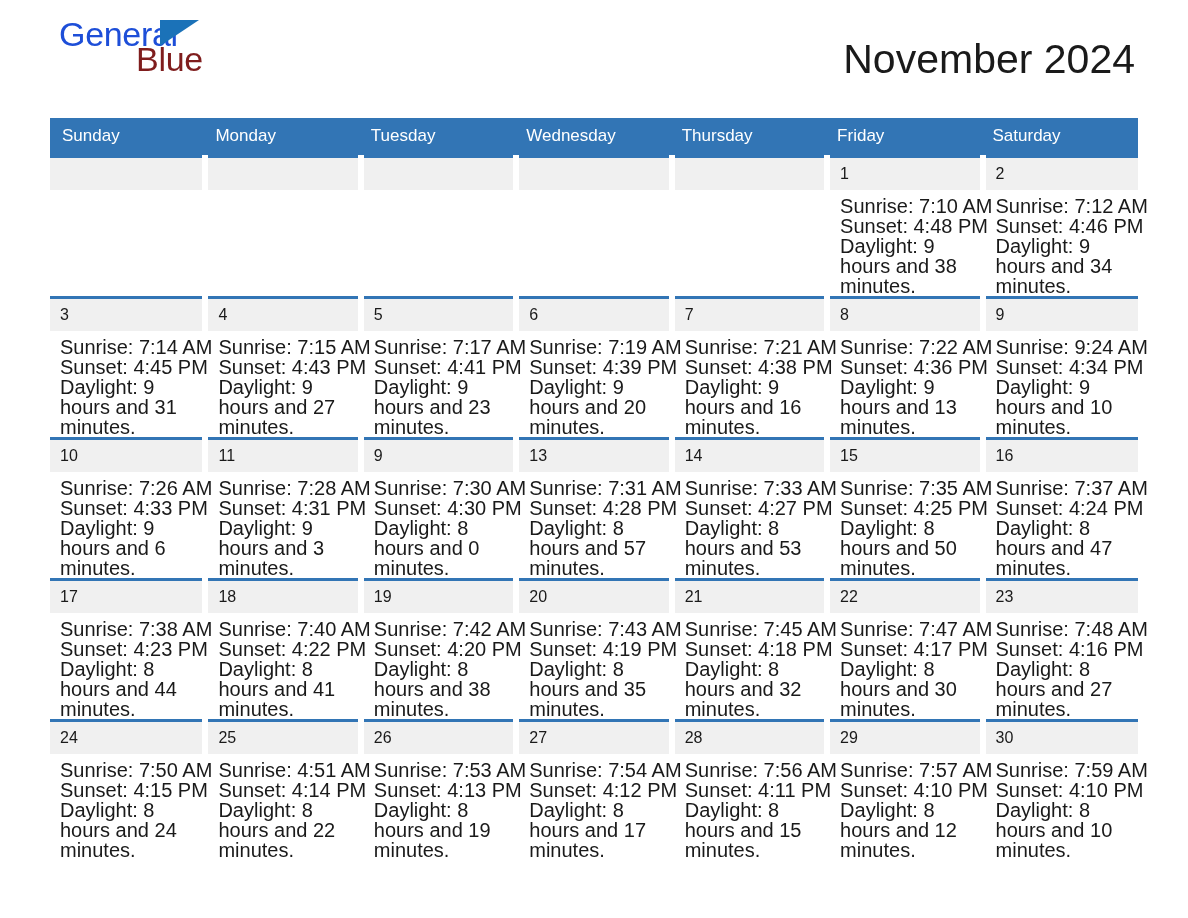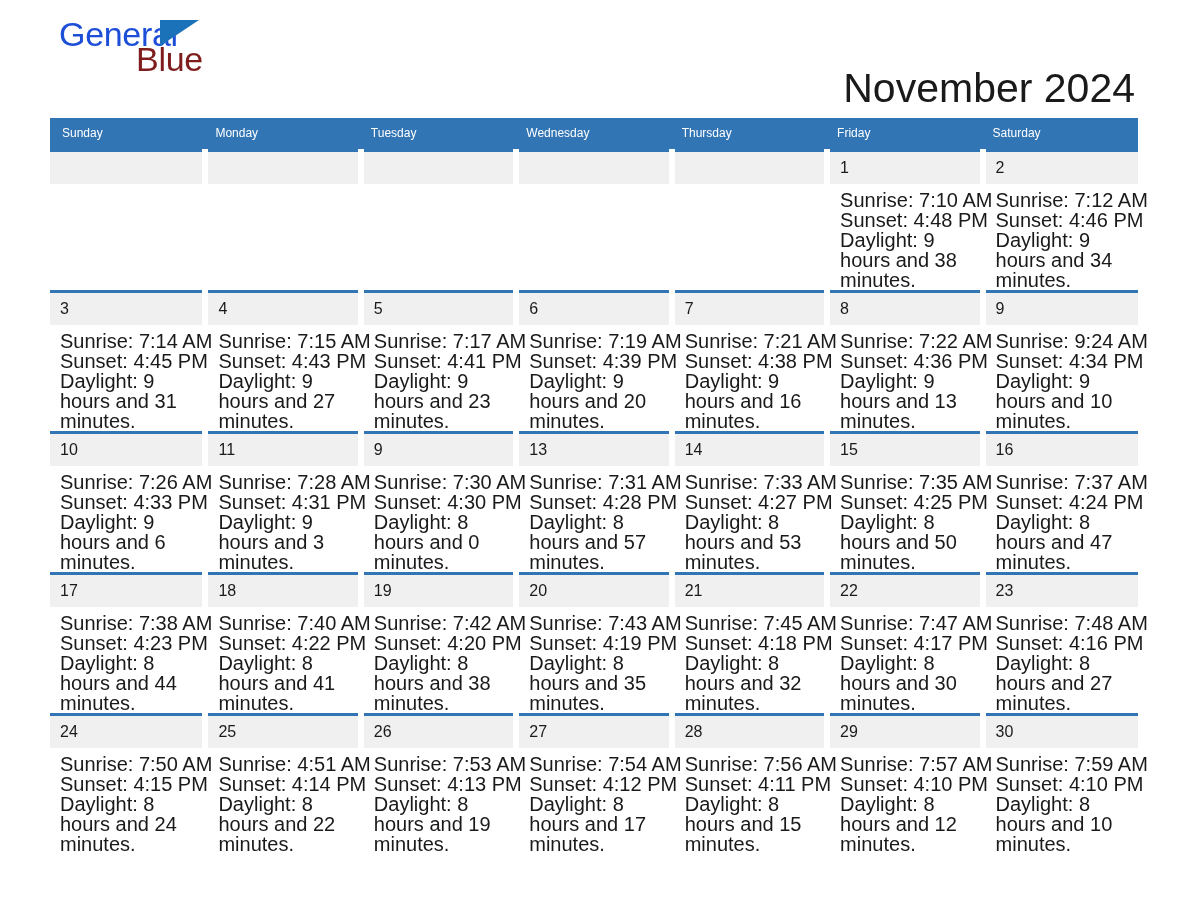--- a/index.html
+++ b/index.html
@@ -58,21 +58,20 @@
     top: 25px;
     font-size: 34px;
     letter-spacing: -0.3px;
     color: #7f1d1d;
   }
   .title-block {
     position: absolute;
     right: 3px;
     top: 0;
     text-align: right;
-    margin-top: 29px;
   }
   .month-title {
     font-size: 41px;
     font-weight: normal;
     color: #1a1a1a;
     line-height: 52px;
     margin: 0;
     padding-top: 33px;
     white-space: nowrap;
   }
@@ -90,21 +89,21 @@
   .calendar {
     width: 1088px;
     border-collapse: collapse;
     table-layout: fixed;
   }
   .calendar col { width: 14.2857%; }
 
   thead th {
     background: #3275b5;
     color: #ffffff;
-    font-size: 12px;
+    font-size: 17px;
     font-weight: normal;
     text-align: left;
     padding: 8px 0 9px 10px;
     border: none;
   }
   thead th:first-child { padding-left: 12px; }
 
   tbody tr.week > td {
     vertical-align: top;
     padding: 0;

